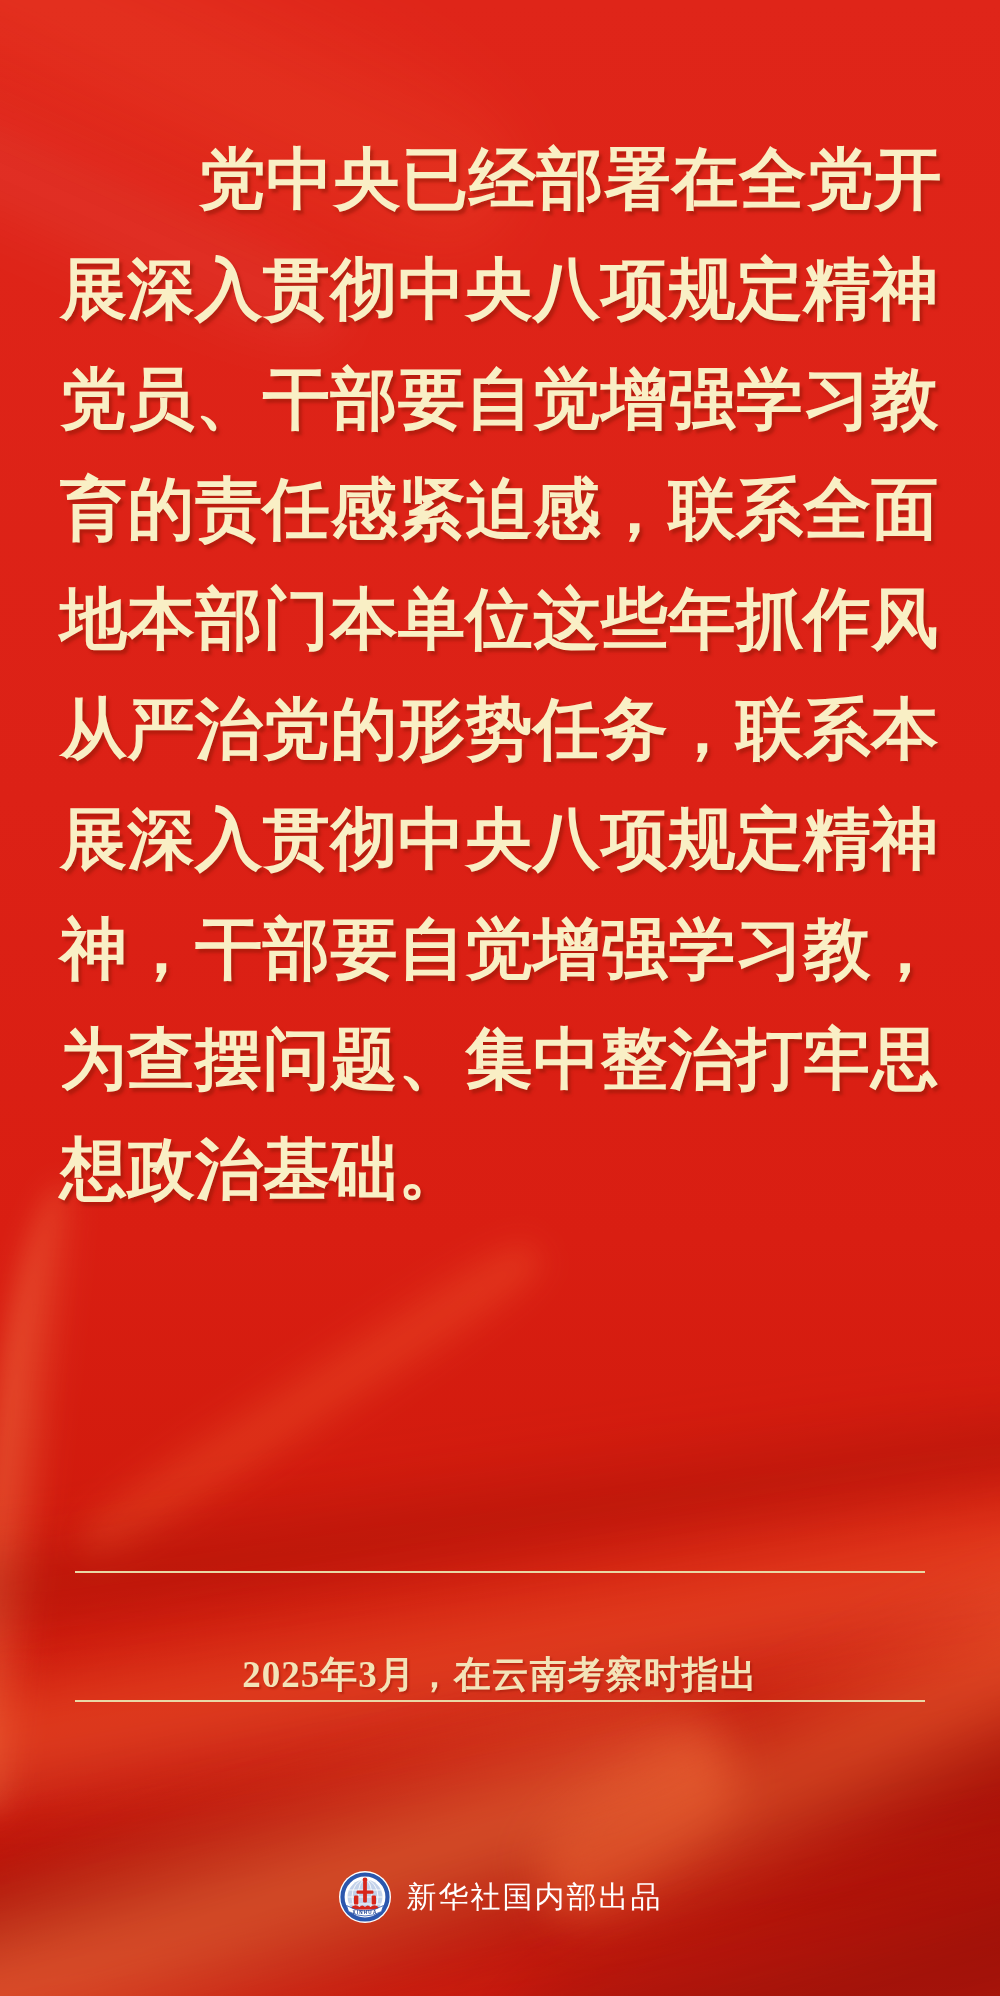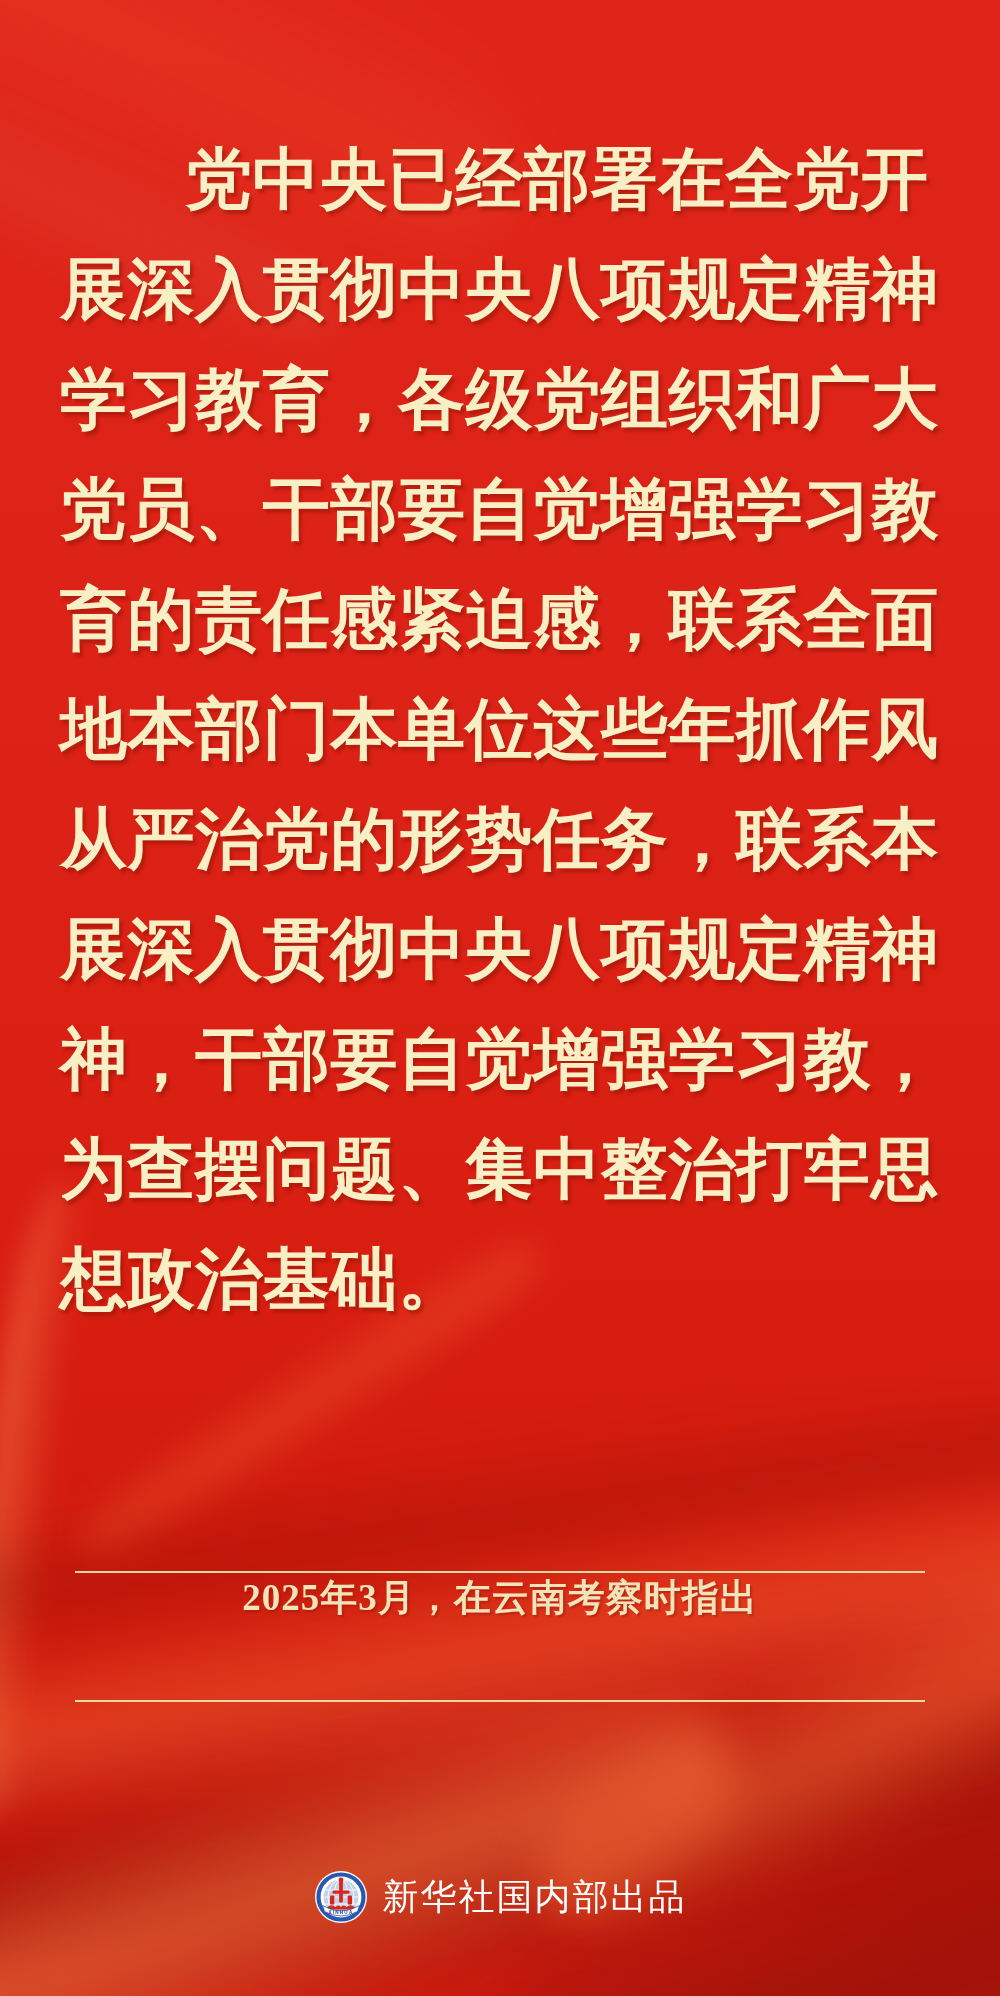--- a/index.html
+++ b/index.html
@@ -36,42 +36,42 @@
         background:linear-gradient(180deg,transparent,rgba(100,8,2,.45) 50%,transparent);filter:blur(30px);}
 
   
   .quote{position:absolute;left:60px;top:124px;width:882px;}
   .q-line{
     height:110px;line-height:110px;
     font-size:67px;font-weight:700;letter-spacing:.6px;
     color:#f9efc5;white-space:nowrap;
     text-shadow:3px 4px 3px rgba(150,24,8,.55);
   }
-  .q-line.indent{padding-left:125px;}
+  .q-line.indent{padding-left:125px;text-align:right;}
 
   
   .citation{
     position:absolute;left:75px;top:1571px;width:850px;height:127px;
     border-top:2px solid #ead8a5;border-bottom:2px solid #ead8a5;
-    display:flex;align-items:flex-start;justify-content:center;
+    display:flex;align-items:flex-end;justify-content:center;
   }
   .citation-text{
     font-size:37px;font-weight:700;letter-spacing:1px;
     color:#f3e3b8;text-shadow:2px 2px 2px rgba(150,24,8,.45);
   }
 
   
   .footer{
     position:absolute;left:0;top:1870px;width:100%;
     display:flex;align-items:center;justify-content:center;gap:15px;
   }
   .logo{width:54px;height:54px;flex:0 0 auto;}
   .credit{
     font-family:"Liberation Sans","DejaVu Sans",sans-serif;
-    font-size:36px;font-weight:400;letter-spacing:2px;color:#ffffff;
+    font-size:30px;font-weight:400;letter-spacing:2px;color:#ffffff;
   }
 </style>
 </head>
 <body>
 
 <div class="poster">
 
   <div class="bg">
     <div class="fold f-t1"></div>
     <div class="fold f-t2"></div>
@@ -81,21 +81,20 @@
     <div class="fold f-a"></div>
     <div class="fold f-s1"></div>
     <div class="fold f-b"></div>
     <div class="fold f-c"></div>
     <div class="fold f-s2"></div>
   </div>
 
   <main class="quote">
     <div class="q-line indent">党中央已经部署在全党开</div>
     <div class="q-line">展深入贯彻中央八项规定精神</div>
-    <div class="q-line">学习教育，各级党组织和广大</div>
     <div class="q-line">党员、干部要自觉增强学习教</div>
     <div class="q-line">育的责任感紧迫感，联系全面</div>
     <div class="q-line">地本部门本单位这些年抓作风</div>
     <div class="q-line">从严治党的形势任务，联系本</div>
     <div class="q-line">展深入贯彻中央八项规定精神</div>
     <div class="q-line">神，干部要自觉增强学习教，</div>
     <div class="q-line">为查摆问题、集中整治打牢思</div>
     <div class="q-line">想政治基础。</div>
   </main>
 

